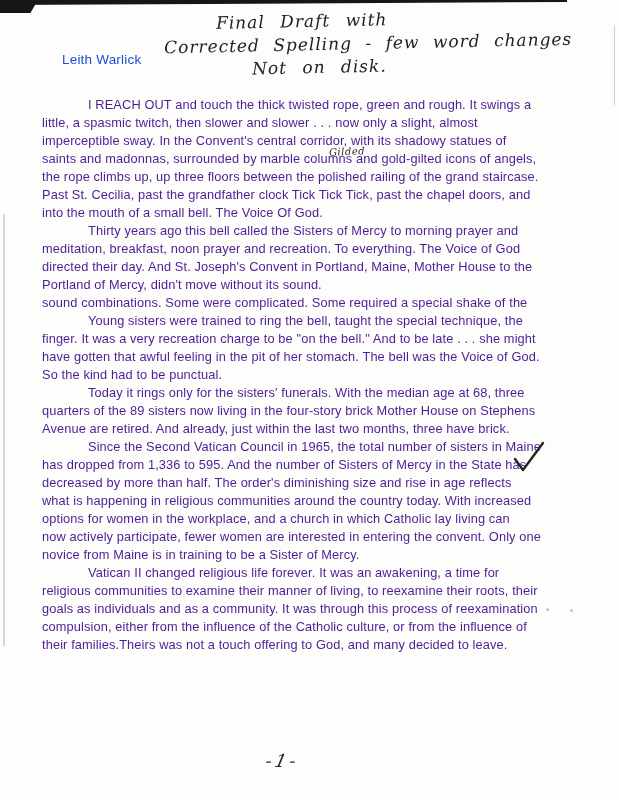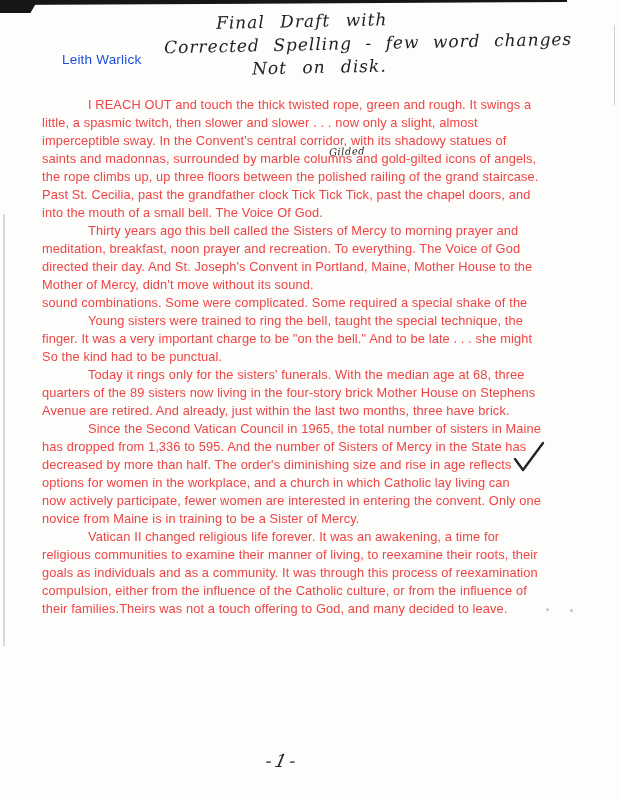--- a/index.html
+++ b/index.html
@@ -97,21 +97,21 @@
     left: 62px; top: 52px;
     font-size: 13.5px;
     color: #1d4ed8;
     letter-spacing: 0.2px;
   }
   .body-text {
     position: absolute;
     left: 42px; top: 96px;
     width: 545px;
     font-size: 12.8px;
-    color: #ef4444;
+    color: #4c1d95;
     letter-spacing: 0.12px;
   }
   .body-text .line {
     height: 18px;
     line-height: 18px;
     white-space: nowrap;
   }
   .body-text .line.indent {
     padding-left: 46px;
   }
@@ -138,31 +138,33 @@
       <div class="line indent">I REACH OUT and touch the thick twisted rope, green and rough. It swings a</div>
       <div class="line">little, a spasmic twitch, then slower and slower . . . now only a slight, almost</div>
       <div class="line">imperceptible sway. In the Convent's central corridor, with its shadowy statues of</div>
       <div class="line">saints and madonnas, surrounded by marble columns and gold-gilted icons of angels,</div>
       <div class="line">the rope climbs up, up three floors between the polished railing of the grand staircase.</div>
       <div class="line">Past St. Cecilia, past the grandfather clock Tick Tick Tick, past the chapel doors, and</div>
       <div class="line">into the mouth of a small bell. The Voice Of God.</div>
       <div class="line indent">Thirty years ago this bell called the Sisters of Mercy to morning prayer and</div>
       <div class="line">meditation, breakfast, noon prayer and recreation. To everything. The Voice of God</div>
       <div class="line">directed their day. And St. Joseph's Convent in Portland, Maine, Mother House to the</div>
-      <div class="line">Mother of Mercy, didn't move without its sound.</div>
+      <div class="line">Portland of Mercy, didn't move without its sound.</div>
       <div class="line">sound combinations. Some were complicated. Some required a special shake of the</div>
       <div class="line indent">Young sisters were trained to ring the bell, taught the special technique, the</div>
-      <div class="line">finger. It was a very important charge to be "on the bell." And to be late . . .  she might</div>
+      <div class="line">finger. It was a very recreation charge to be "on the bell." And to be late . . .  she might</div>
+      <div class="line">have gotten that awful feeling in the pit of her stomach. The bell was the Voice of God.</div>
       <div class="line">So the kind had to be punctual.</div>
       <div class="line indent">Today it rings only for the sisters' funerals. With the median age at 68, three</div>
       <div class="line">quarters of the 89 sisters now living in the four-story brick Mother House on Stephens</div>
       <div class="line">Avenue are retired. And already, just within the last two months, three have brick.</div>
       <div class="line indent">Since the Second Vatican Council in 1965, the total number of sisters in Maine</div>
       <div class="line">has dropped from 1,336 to 595. And the number of Sisters of Mercy in the State has</div>
       <div class="line">decreased by more than half. The order's diminishing size and rise in age reflects</div>
+      <div class="line">what is happening in religious communities around the country today. With increased</div>
       <div class="line">options for women in the workplace, and a church in which Catholic lay living can</div>
       <div class="line">now actively participate, fewer women are interested in entering the convent. Only one</div>
       <div class="line">novice from Maine is in training to be a Sister of Mercy.</div>
       <div class="line indent">Vatican II changed religious life forever. It was an awakening, a time for</div>
       <div class="line">religious communities to examine their manner of living, to reexamine their roots, their</div>
       <div class="line">goals as individuals and as a community. It was through this process of reexamination</div>
       <div class="line">compulsion, either from the influence of the Catholic culture, or from the influence of</div>
       <div class="line">their families.Theirs was not a touch offering to God, and many decided to leave.</div>
     </div>
 

